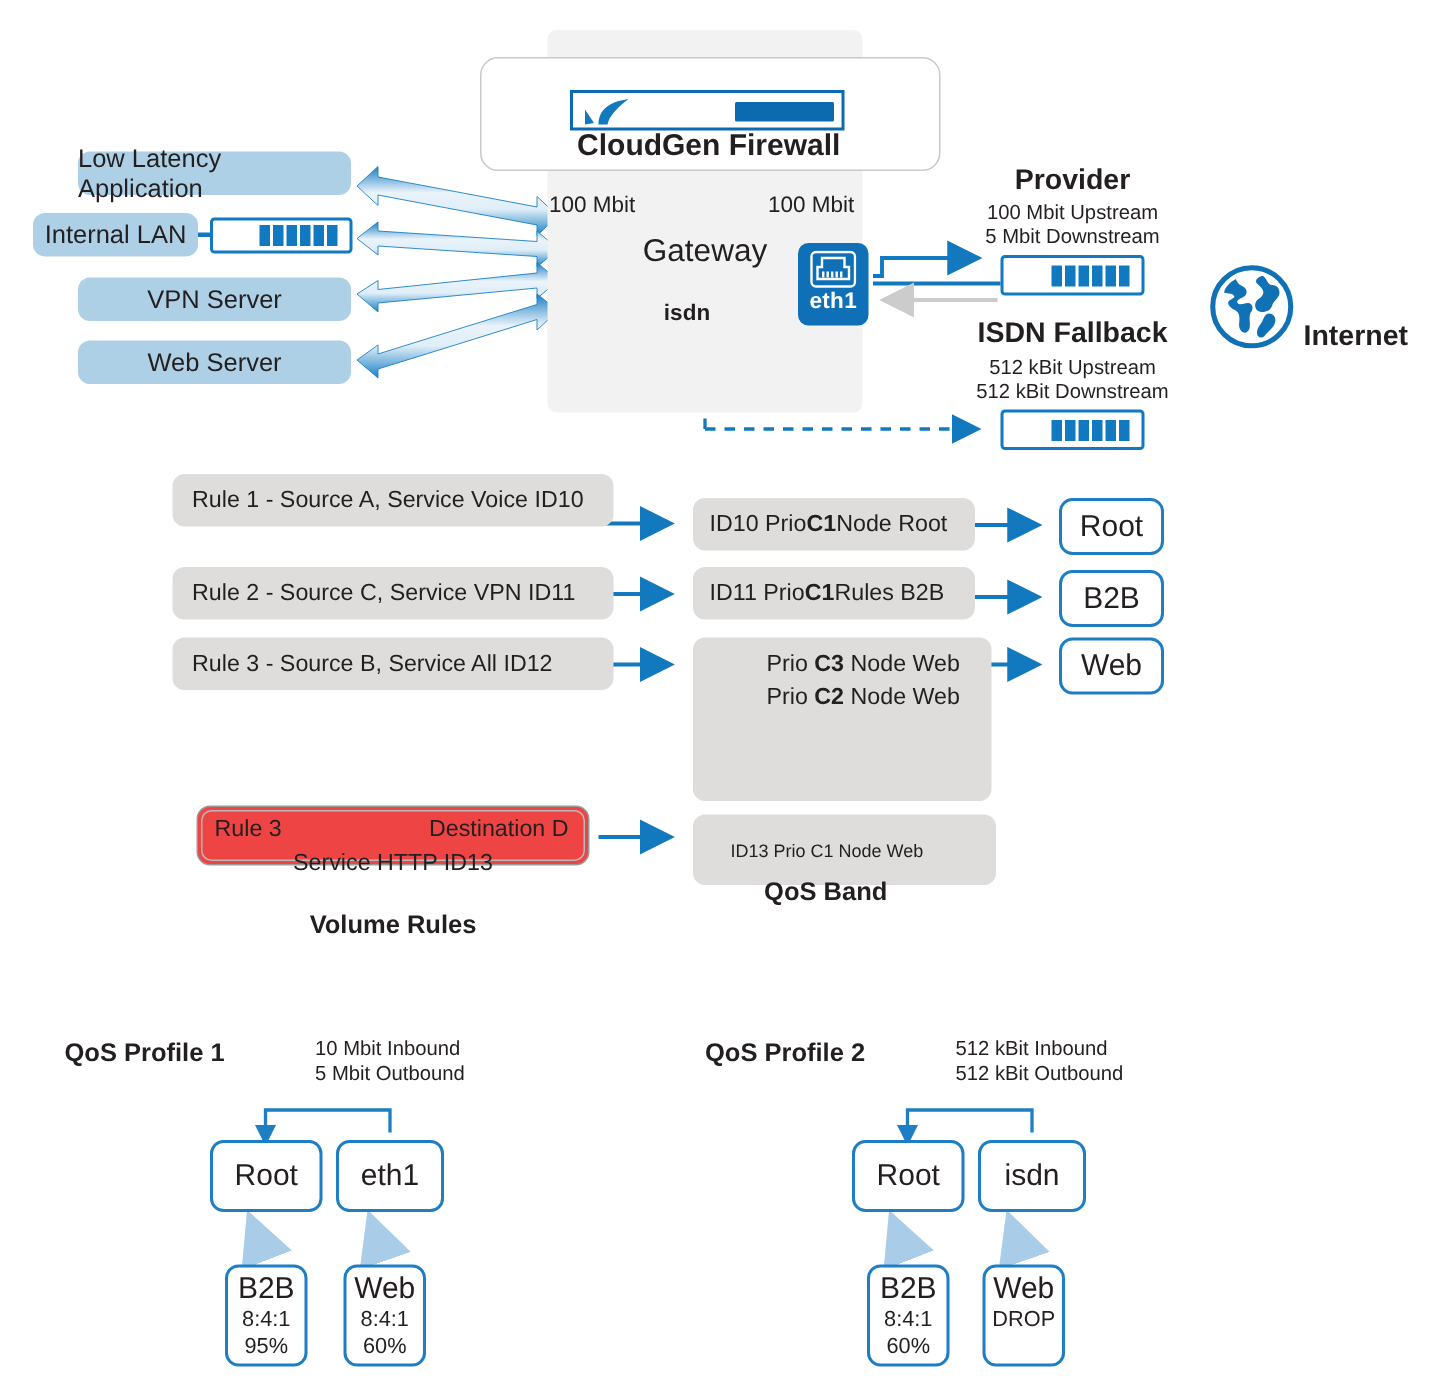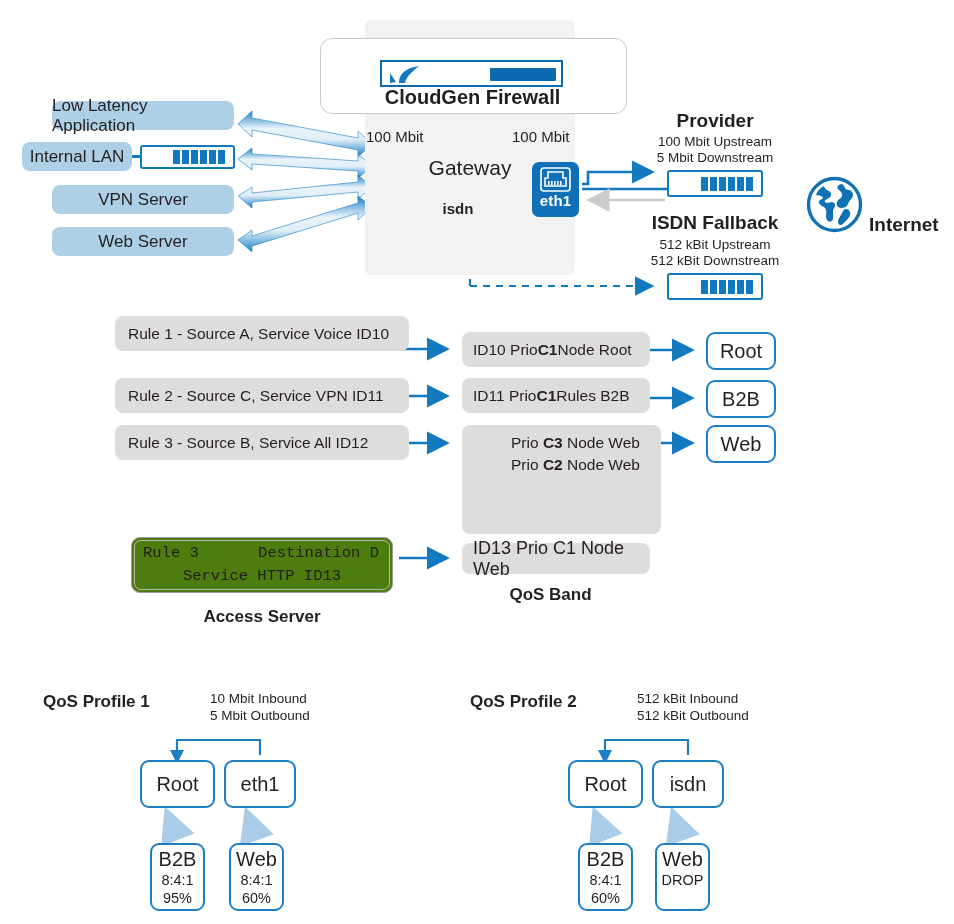--- a/index.html
+++ b/index.html
@@ -85,34 +85,34 @@
     font-size:15.5px;color:#231f20;}
   .graybox.ctr{display:flex;align-items:center;}
   .r1{left:115px;top:316px;width:281px;height:35px;padding-left:13px;}
   .r2{left:115px;top:378px;width:281px;height:35px;padding-left:13px;}
   .r3{left:115px;top:425px;width:281px;height:35px;padding-left:13px;}
 
   .q1{left:462px;top:332px;width:177px;height:35px;padding-left:11px;}
   .q2{left:462px;top:378px;width:177px;height:35px;padding-left:11px;}
   .q3{left:462px;top:425px;width:177px;height:102px;padding:7px 11px 0 11px;line-height:22px;}
   .q3 .ind{padding-left:38px;}
-  .q4{left:462px;top:543px;width:177px;height:31px;padding-left:11px;font-size:18px;}
+  .q4{left:462px;top:543px;width:177px;height:47px;padding-left:25px;font-size:12px;}
 
   .nodebox{
     border:2px solid #1d7ec4;border-radius:9px;background:#fff;
     position:absolute;display:flex;align-items:center;justify-content:center;
     font-size:20px;color:#231f20;box-sizing:border-box;
   }
   .n1{left:706px;top:332px;width:70px;height:38px;}
   .n2{left:706px;top:380px;width:70px;height:38px;}
   .n3{left:706px;top:425px;width:70px;height:38px;}
 
   .accessbox{
-    left:131px;top:537px;width:262px;height:56px;
-    border:1px solid #9a9a9a;border-radius:9px;background:#4d7c0f;box-sizing:border-box;font-family:Liberation Mono, monospace;
+    left:131px;top:537px;width:262px;height:40px;
+    border:1px solid #9a9a9a;border-radius:9px;background:#ef4444;box-sizing:border-box;
   }
   .accessbox .inner{position:absolute;left:2px;top:2px;right:2px;bottom:2px;
     border:1px solid #b9b9b9;border-radius:7px;}
   .ar-l{position:absolute;left:11px;top:6px;font-size:15.5px;}
   .ar-r{position:absolute;right:13px;top:6px;font-size:15.5px;}
   .ar-b{position:absolute;left:0;top:29px;width:100%;text-align:center;font-size:15.5px;}
   .cap-access{left:131px;top:607px;width:262px;text-align:center;font-size:17px;font-weight:700;}
   .cap-qos{left:462px;top:585px;width:177px;text-align:center;font-size:17px;font-weight:700;}
 
   
@@ -310,21 +310,21 @@
 <div class="abs nodebox n1">Root</div>
 <div class="abs nodebox n2">B2B</div>
 <div class="abs nodebox n3">Web</div>
 
 <div class="abs accessbox">
   <div class="inner"></div>
   <div class="ar-l">Rule 3</div>
   <div class="ar-r">Destination D</div>
   <div class="ar-b">Service HTTP ID13</div>
 </div>
-<div class="abs cap-access">Access Server</div>
+<div class="abs cap-access">Volume Rules</div>
 <div class="abs cap-qos">QoS Band</div>
 
 <div class="prof-t p1t">QoS Profile 1</div>
 <div class="prof-s p1s">
   <div>10 Mbit Inbound</div>
   <div>5 Mbit Outbound</div>
 </div>
 <div class="pn p1root">Root</div>
 <div class="pn p1eth">eth1</div>
 <div class="pl p1b2b">

